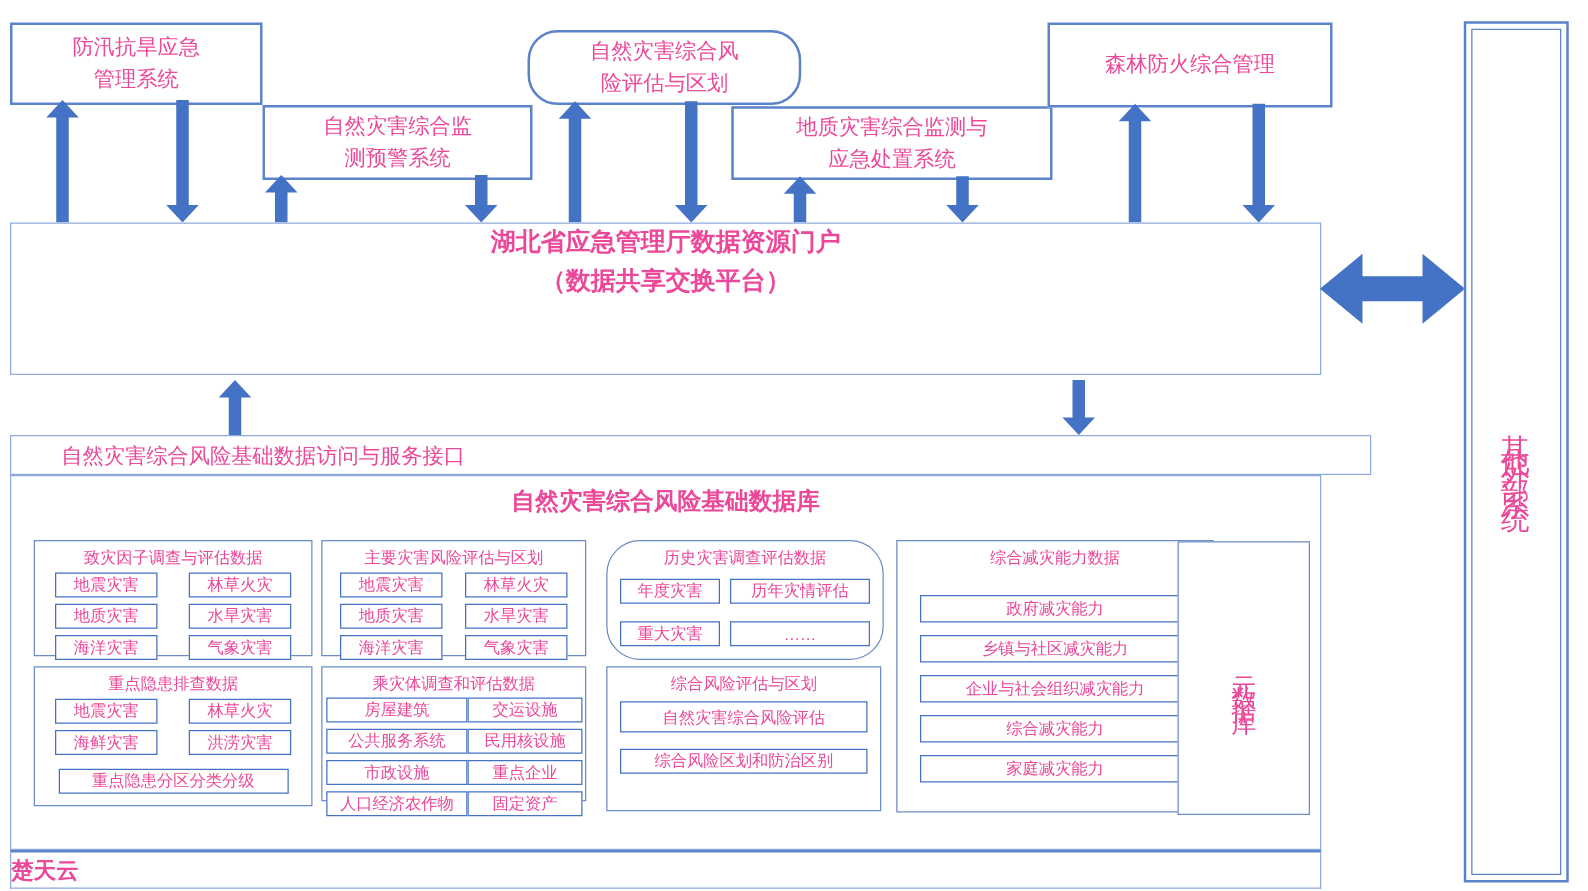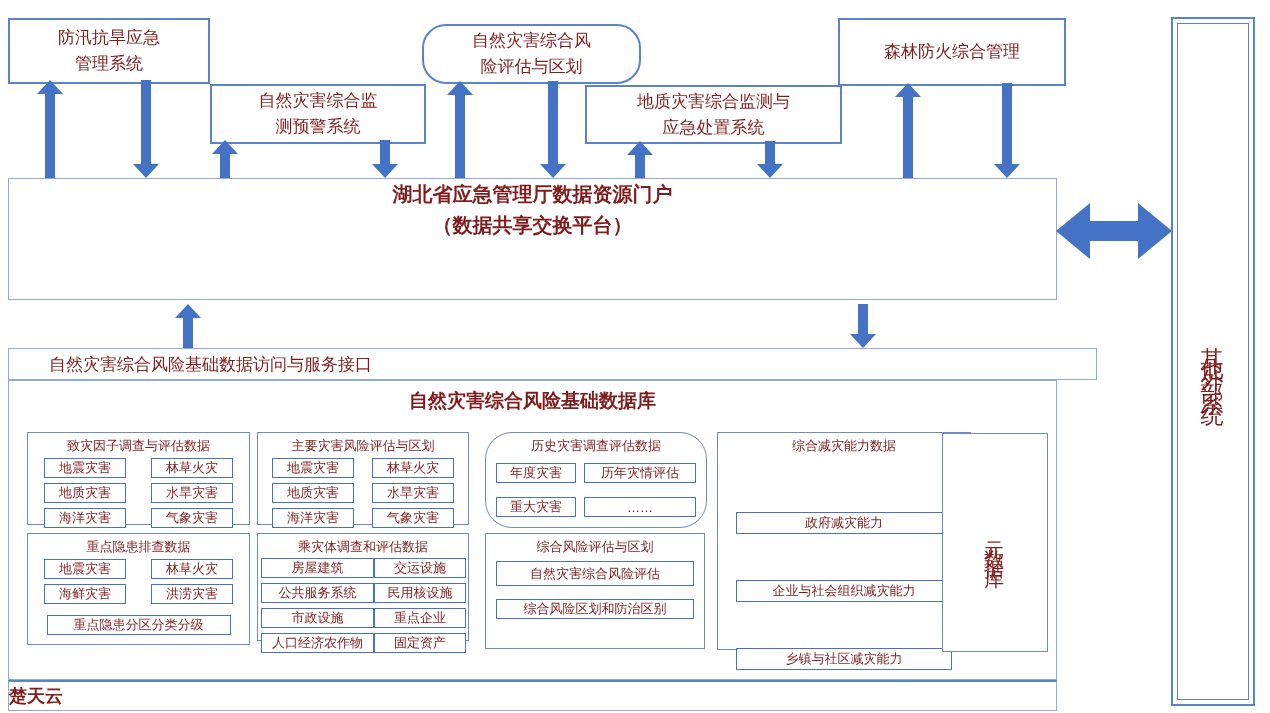--- a/index.html
+++ b/index.html
@@ -1,18 +1,18 @@
 <!DOCTYPE html>
 <html><head>
 <meta charset="utf-8">
 <style>
   html,body{margin:0;padding:0;background:#fff;}
   .canvas{
     position:relative;width:1270px;height:713px;background:#fff;overflow:hidden;
-    font-family:"Liberation Sans","DejaVu Sans",sans-serif;color:#7f1d1d;
+    font-family:"Liberation Sans","DejaVu Sans",sans-serif;color:#ec4899;
   }
   
   .sysbox{
     position:absolute;background:#fff;border:2px solid #5B83C9;
     display:flex;align-items:center;justify-content:center;text-align:center;
     font-size:17px;line-height:26px;
   }
   .sysbox .txt{display:block;}
   .w106{max-width:112px;}
   .w124{max-width:126px;}
@@ -34,21 +34,21 @@
   .grp-title{padding-top:4px;text-align:center;font-weight:normal;font-size:13px;line-height:17px;}
   .item{
     box-sizing:border-box;border:1.5px solid #4472C4;background:#fff;
     display:flex;align-items:center;justify-content:center;
     font-size:13px;height:20px;white-space:nowrap;overflow:hidden;
   }
   .grid-a{display:grid;grid-template-columns:82px 82px;justify-content:space-between;row-gap:5px;margin:4px 16px 0;}
   .grid-hist{display:grid;grid-template-columns:80px 112px;justify-content:space-between;row-gap:14px;margin:9px 10px 0;}
   .grid-carrier{display:grid;grid-template-columns:113px 92px;justify-content:space-between;row-gap:5px;margin:3px 3px 0;}
   .stack-cap{display:flex;flex-direction:column;gap:10px;margin:22px 18px 0;}
-  .stack-cap .item{height:22px;margin-top:36px;}
+  .stack-cap .item{height:22px;}
   .stack-risk{display:flex;flex-direction:column;gap:13px;margin:6px 10px 0;}
   .item.tall{height:25px;}
   .item.span2{grid-column:1/3;justify-self:center;width:184px;margin-top:6px;}
   
   .vtext{
     display:flex;align-items:center;justify-content:center;
     writing-mode:vertical-rl;text-orientation:upright;
   }
   .metadb{
     position:absolute;background:#fff;border:1.5px solid #6C8CC8;box-sizing:border-box;
@@ -179,22 +179,22 @@
       <div class="item">历年灾情评估</div>
       <div class="item">重大灾害</div>
       <div class="item">……</div>
     </div>
   </div>
 
   <div class="grp" style="left:717px;top:432px;width:254px;height:218px;">
     <div class="grp-title">综合减灾能力数据</div>
     <div class="stack-cap">
       <div class="item">政府减灾能力</div>
+      <div class="item">乡镇与社区减灾能力</div>
       <div class="item">企业与社会组织减灾能力</div>
-      <div class="item">乡镇与社区减灾能力</div>
       <div class="item">综合减灾能力</div>
       <div class="item">家庭减灾能力</div>
     </div>
   </div>
 
   <div class="grp" style="left:27px;top:533px;width:223px;height:112px;">
     <div class="grp-title">重点隐患排查数据</div>
     <div class="grid-a">
       <div class="item">地震灾害</div>
       <div class="item">林草火灾</div>

